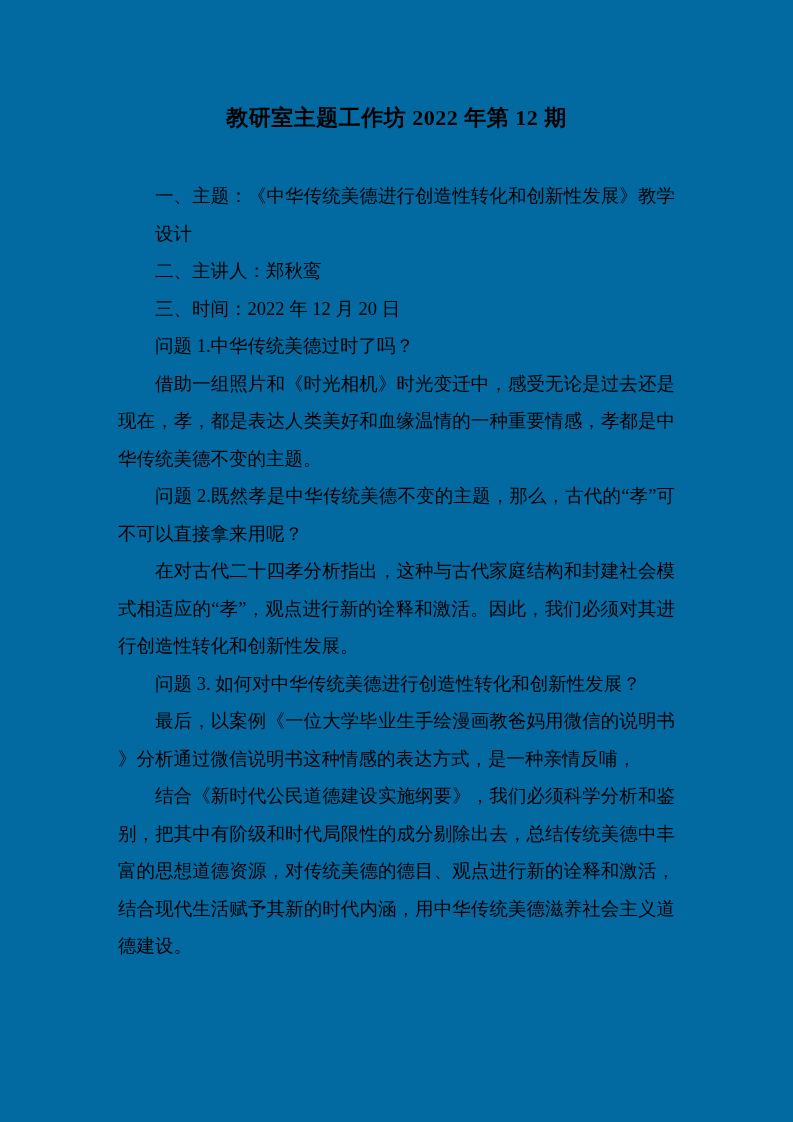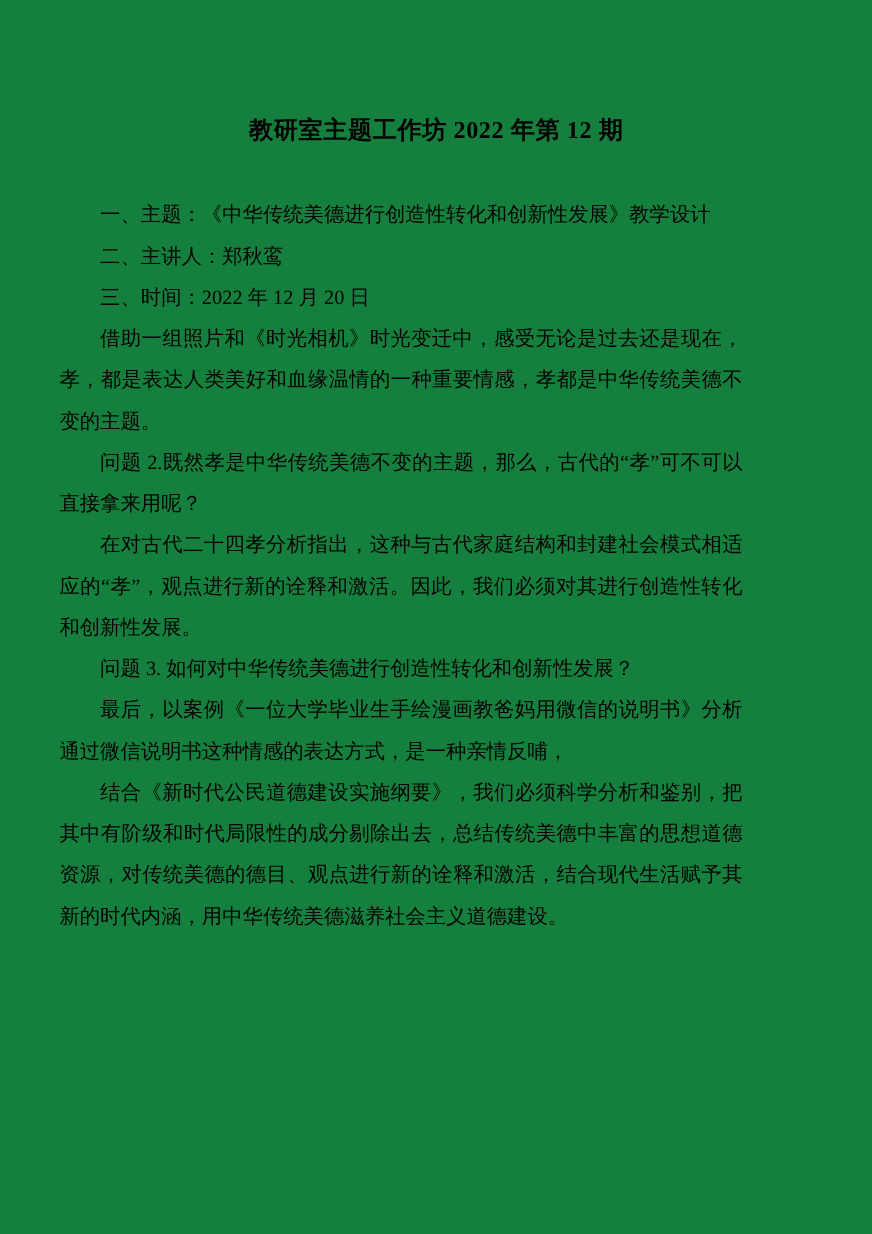--- a/index.html
+++ b/index.html
@@ -4,37 +4,37 @@
 <style>
   html, body {
     margin: 0;
     padding: 0;
     background: #ffffff;
   }
   .page {
     position: relative;
     width: 793px;
     height: 1122px;
-    background: #15803d;
+    background: #0369a1;
     color: #000000;
     box-sizing: border-box;
     overflow: hidden;
     font-family: "Liberation Serif", "DejaVu Serif", serif;
   }
   .doc-title {
     padding-top: 101px;
     margin: 0;
     text-align: center;
     font-weight: bold;
     font-size: 22px;
     line-height: 33px;
     letter-spacing: 0.5px;
   }
   .doc-body {
-    margin: 44px 118px 0 54px;
+    margin: 44px 118px 0 118px;
     font-size: 18.5px;
     line-height: 37.5px;
     text-align: justify;
   }
   .para {
     margin: 0;
     padding: 0;
   }
   
   .block-indent {
@@ -58,20 +58,21 @@
 
   <div class="doc-body">
 
     <p class="para block-indent">一、主题：《中华传统美德进行创造性转化和创新性发展》教学设计</p>
 
     <p class="para block-indent">二、主讲人：郑秋鸾</p>
 
     <p class="para block-indent">三、时间：2022 年 12 月 20 日</p>
 
 
+    <p class="para first-indent">问题 1.中华传统美德过时了吗？</p>
 
     <p class="para first-indent">借助一组照片和《时光相机》时光变迁中，感受无论是过去还是现在，孝，都是表达人类美好和血缘温情的一种重要情感，孝都是中华传统美德不变的主题。</p>
 
     <p class="para first-indent">问题 2.既然孝是中华传统美德不变的主题，那么，古代的“孝”可不可以直接拿来用呢？</p>
 
     <p class="para first-indent">在对古代二十四孝分析指出，这种与古代家庭结构和封建社会模式相适应的“孝”，观点进行新的诠释和激活。因此，我们必须对其进行创造性转化和创新性发展。</p>
 
     <p class="para first-indent">问题 3. 如何对中华传统美德进行创造性转化和创新性发展？</p>
 
     <p class="para first-indent break-any">最后，以案例《一位大学毕业生手绘漫画教爸妈用微信的说明书》分析通过微信说明书这种情感的表达方式，是一种亲情反哺，</p>

